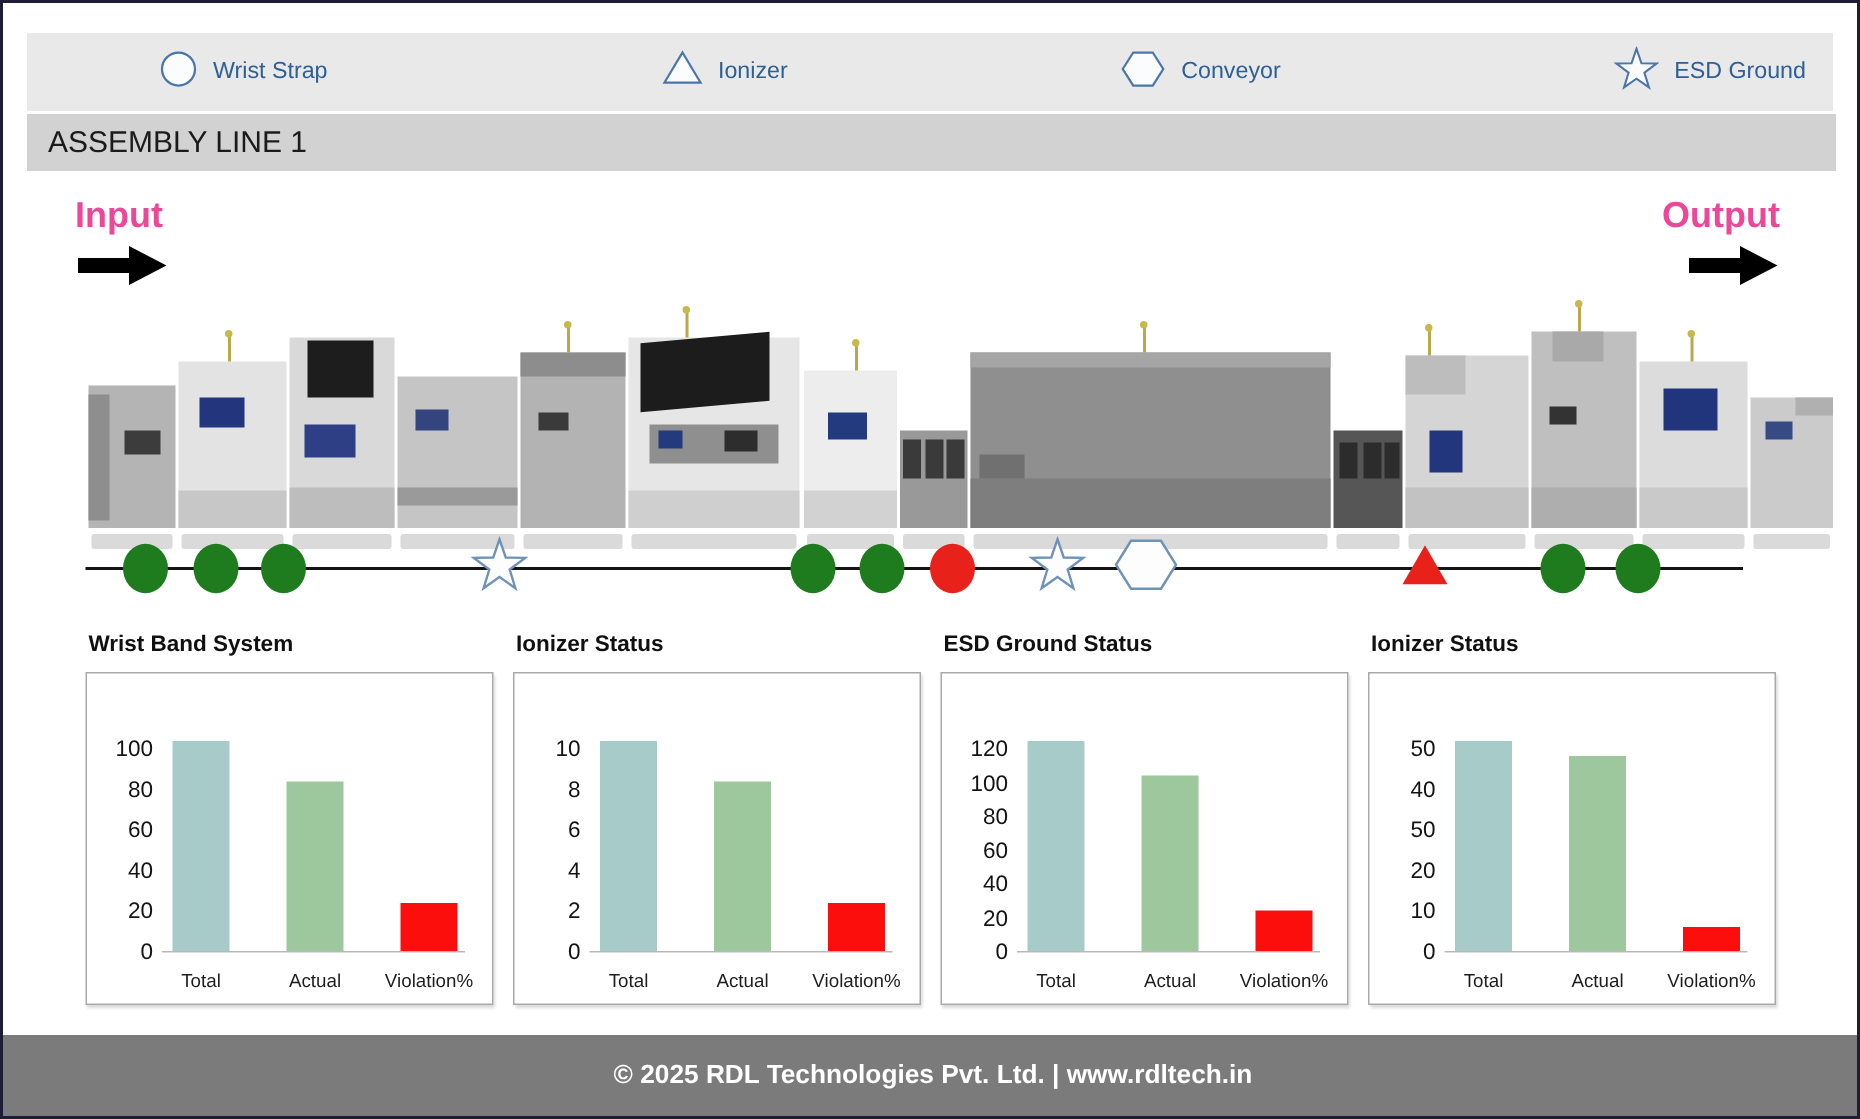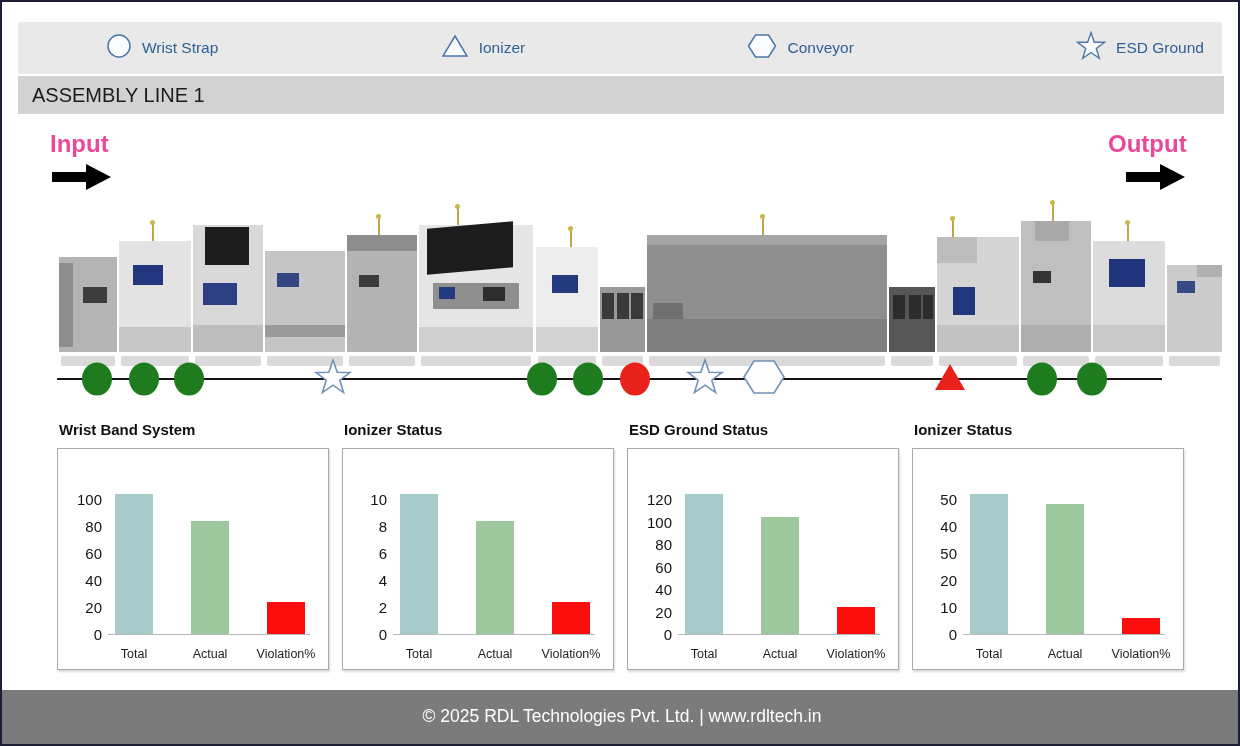--- a/index.html
+++ b/index.html
@@ -54,21 +54,21 @@
   .tick-label { position:absolute; left:0; width:44px; text-align:right; font-size:15px;
                 color:#141414; height:18px; line-height:18px; }
   .baseline { position:absolute; left:50px; width:202px; height:1px; background:#b8b8b8; }
   .bar { position:absolute; width:38px; }
   .cat-label { position:absolute; width:76px; text-align:center; font-size:12.5px; color:#1d1d1d; bottom:8px; }
 
   
   .footer { position:absolute; left:0; top:688px; width:1240px; height:58px; background:#7b7b7b; }
   .footer:after { content:""; position:absolute; left:0; right:0; bottom:0; height:4px; background:#9e9e9e; }
   .footer-inner { height:52px; display:flex; align-items:center; justify-content:center; }
-  .footer-text { color:#ffffff; font-size:17.5px; font-weight:normal; }
+  .footer-text { color:#ffffff; font-size:17.5px; font-weight:bold; }
 </style>
 </head>
 <body>
 
 <div class="page">
 
   <div class="header-band">
     <div class="legend">
       <div class="legend-item">
         <span>

